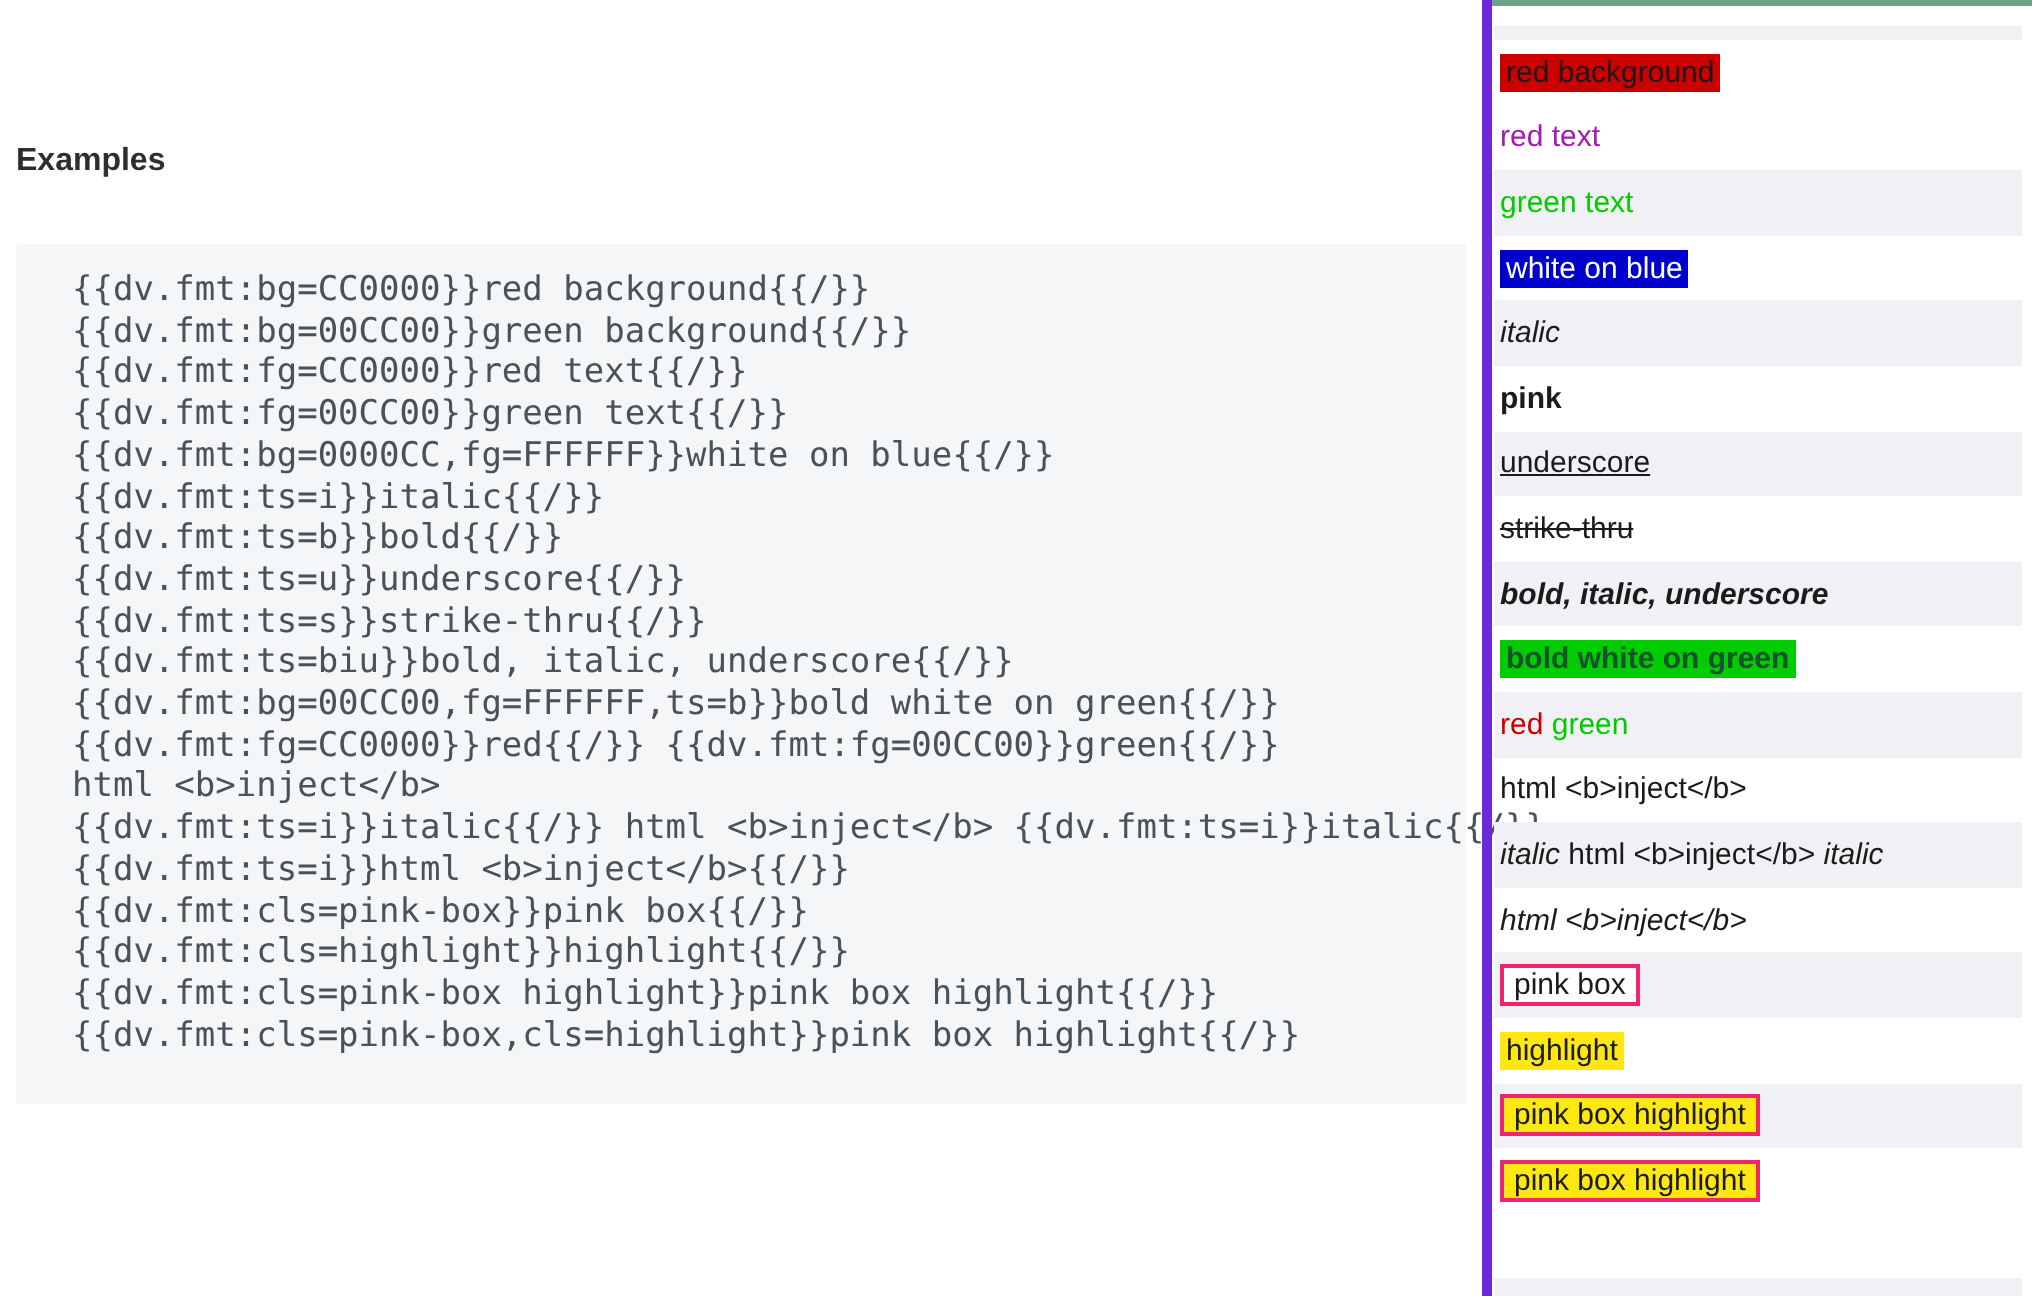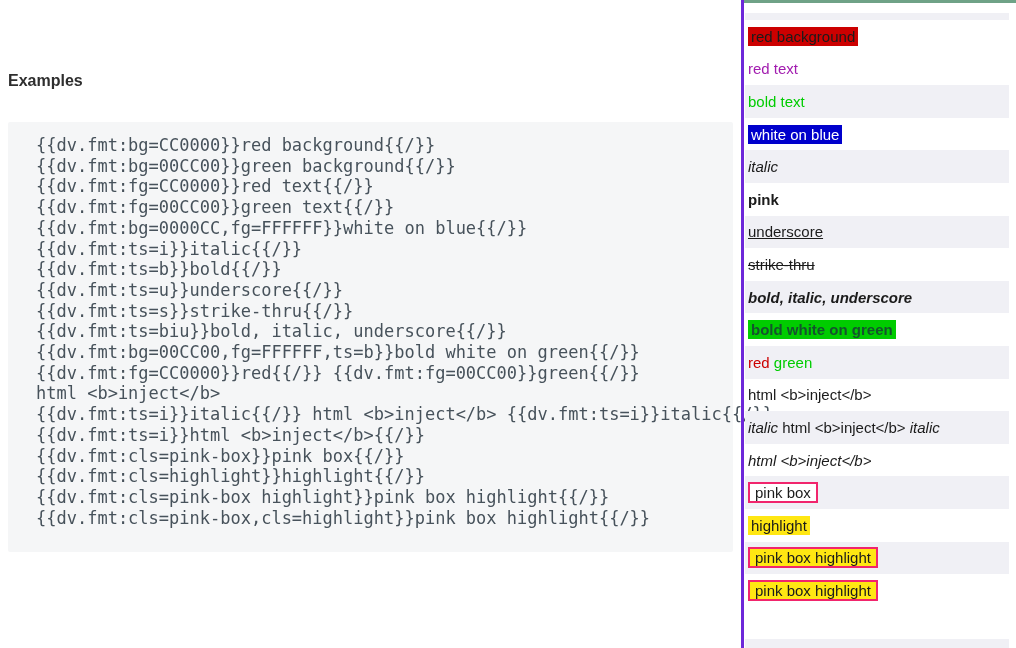--- a/index.html
+++ b/index.html
@@ -29,21 +29,21 @@
     font-family: "DejaVu Sans Mono", monospace;
     font-size: 17px; line-height: 20.7px;
     color: #47525b;
     white-space: pre;
   }
 
   
   .panel {
     position: absolute; left: 741px; top: 0;
     width: 275px; height: 648px;
-    border-left: 3px solid #6d28d9;
+    border-left: 5px solid #6d28d9;
     box-sizing: border-box;
   }
   .panel-top-accent {
     position: absolute; left: 0; top: 0;
     width: 275px; height: 3px;
     background: var(--accent, #6fa287);
   }
   .empty-row-top {
     position: absolute; left: 1px; top: 13px;
     width: 264px; height: 7px;
@@ -102,21 +102,21 @@
 {{dv.fmt:cls=pink-box highlight}}pink box highlight{{/}}
 {{dv.fmt:cls=pink-box,cls=highlight}}pink box highlight{{/}}</code></pre>
   </div>
 
   <div class="panel">
     <div class="panel-top-accent"></div>
     <div class="empty-row-top"></div>
     <div class="rows">
         <div class="row odd"><span class="chip" style="background: rgb(204, 0, 0);">red background</span></div>
         <div class="row odd"><span style="color: #a21caf;">red text</span></div>
-        <div class="row even"><span style="color: rgb(0, 204, 0);">bold text</span></div>
+        <div class="row even"><span style="color: rgb(0, 204, 0);">green text</span></div>
         <div class="row odd"><span class="chip" style="background: rgb(0, 0, 204); color: rgb(255, 255, 255);">white on blue</span></div>
         <div class="row even"><span style="font-style: italic;">italic</span></div>
         <div class="row odd"><span style="font-weight: bold;">pink</span></div>
         <div class="row even"><span style="text-decoration: underline;">underscore</span></div>
         <div class="row odd"><span style="text-decoration: line-through;">strike-thru</span></div>
         <div class="row even"><span style="font-weight: bold; font-style: italic; ">bold, italic, underscore</span></div>
         <div class="row odd"><span class="chip" style="background: rgb(0, 204, 0); color: #14532d; font-weight: bold;">bold white on green</span></div>
         <div class="row even"><span style="color: rgb(204, 0, 0);">red</span><span> </span><span style="color: rgb(0, 204, 0);">green</span></div>
         <div class="row odd"><span>html &lt;b&gt;inject&lt;/b&gt;</span></div>
         <div class="row even"><span style="font-style: italic;">italic</span><span> html &lt;b&gt;inject&lt;/b&gt; </span><span style="font-style: italic;">italic</span></div>

